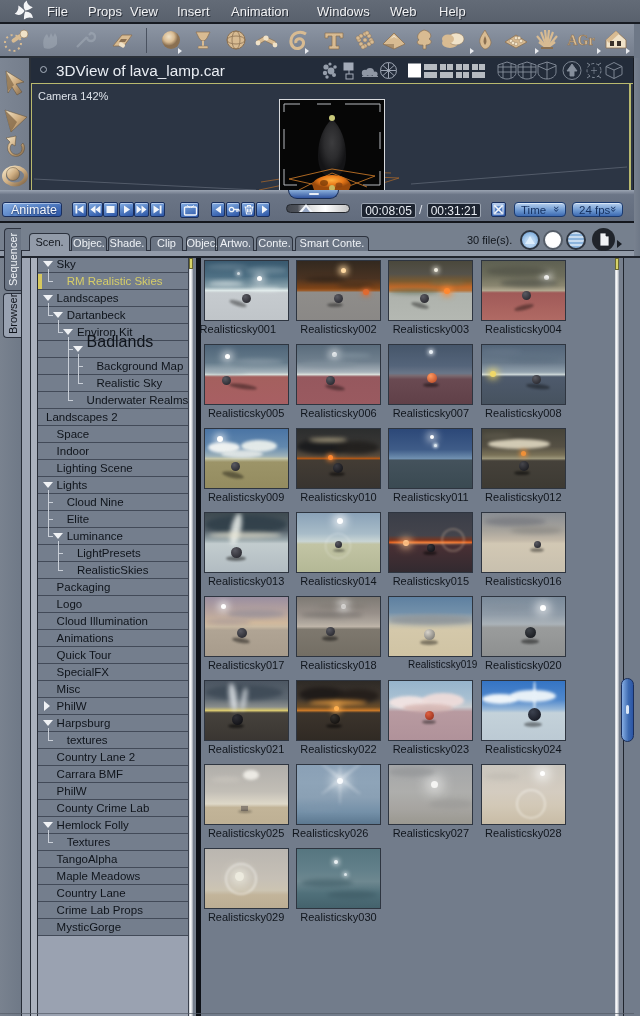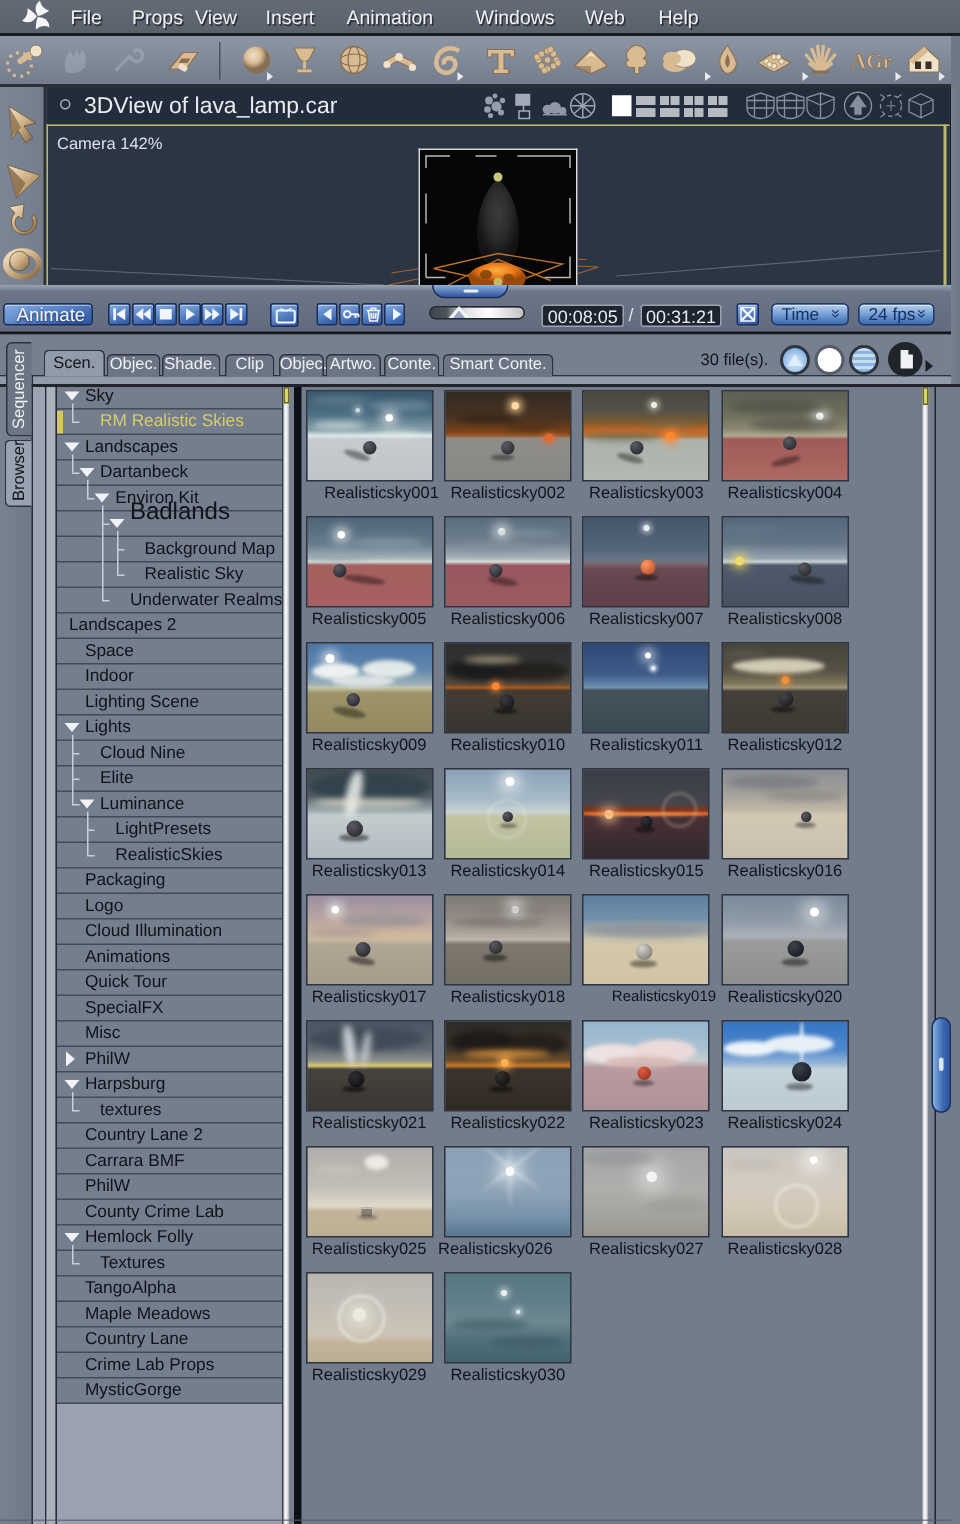--- a/index.html
+++ b/index.html
@@ -571,21 +571,21 @@
 <div class="abs" style="left:203.6px;top:259.5px;width:85px;height:61px;border:1px solid #2e3540;overflow:hidden;background:linear-gradient(#38586e 0%,#4e7084 26%,#8ba3ad 44%,#dde8e8 50%,#c6cbcf 54%,#c0c5c9 100%)">
     <i class="abs" style="left:2px;top:3px;width:40px;height:6px;border-radius:50%;background:#5e7a8c;opacity:0.9;filter:blur(2px)"></i>
     <i class="abs" style="left:40px;top:6px;width:42px;height:7px;border-radius:50%;background:#6e8a9a;opacity:0.8;filter:blur(2px)"></i>
     <i class="abs" style="left:52px;top:15px;width:5px;height:5px;border-radius:50%;background:#ffffff;box-shadow:0 0 8px 2px #ffffff"></i>
     <i class="abs" style="left:32px;top:11px;width:3px;height:3px;border-radius:50%;background:#cfd8de;box-shadow:0 0 4px 1px #cfd8de"></i>
     <i class="abs" style="left:4px;top:20px;width:34px;height:5px;border-radius:50%;background:#e8f0f0;opacity:0.6;filter:blur(2px)"></i>
     <i class="abs" style="left:45px;top:26px;width:30px;height:4px;border-radius:50%;background:#eaf2f2;opacity:0.55;filter:blur(2px)"></i>
     <i class="abs" style="left:24px;top:40px;width:18px;height:5px;border-radius:50%;background:#000;opacity:0.38;transform:rotate(18deg);filter:blur(1px)"></i>
     <i class="abs" style="left:37px;top:33px;width:9px;height:9px;border-radius:50%;background:radial-gradient(circle at 35% 30%,#5a5a62,#1e1e24)"></i>
   </div>
-<div class="abs" style="left:199.6px;top:322.5px;width:93px;height:12px;font-size:11px;color:#10151c;text-align:right">Realisticsky001</div>
+<div class="abs" style="left:199.6px;top:322.5px;width:93px;height:12px;font-size:11px;color:#10151c;text-align:left">Realisticsky001</div>
 <div class="abs" style="left:296.0px;top:259.5px;width:85px;height:61px;border:1px solid #2e3540;overflow:hidden;background:linear-gradient(#33291f 0%,#4a3322 30%,#7e4418 46%,#9a5a28 50%,#8f8d8a 53%,#8a8886 100%)">
     <i class="abs" style="left:44px;top:7px;width:5px;height:5px;border-radius:50%;background:#ffd9a0;box-shadow:0 0 6px 2px #ffd9a0"></i>
     <i class="abs" style="left:66px;top:28px;width:6px;height:6px;border-radius:50%;background:#e06a30;box-shadow:0 0 5px 1px #e06a30"></i>
     <i class="abs" style="left:8px;top:16px;width:42px;height:5px;border-radius:50%;background:#2e2218;opacity:0.75;filter:blur(2px)"></i>
     <i class="abs" style="left:40px;top:22px;width:36px;height:4px;border-radius:50%;background:#3a2a1c;opacity:0.7;filter:blur(2px)"></i>
     <i class="abs" style="left:30px;top:42px;width:16px;height:4px;border-radius:50%;background:#000;opacity:0.38;transform:rotate(0deg);filter:blur(1px)"></i>
     <i class="abs" style="left:37px;top:33px;width:9px;height:9px;border-radius:50%;background:radial-gradient(circle at 35% 30%,#5a5a62,#1e1e24)"></i>
   </div>
 <div class="abs" style="left:292.0px;top:322.5px;width:93px;height:12px;font-size:11px;color:#10151c;text-align:center">Realisticsky002</div>
 <div class="abs" style="left:388.4px;top:259.5px;width:85px;height:61px;border:1px solid #2e3540;overflow:hidden;background:linear-gradient(#4a483c 0%,#55524a 22%,#7a5a30 34%,#c06828 44%,#b8743a 50%,#aeb2ac 55%,#b4b8b2 100%)">

